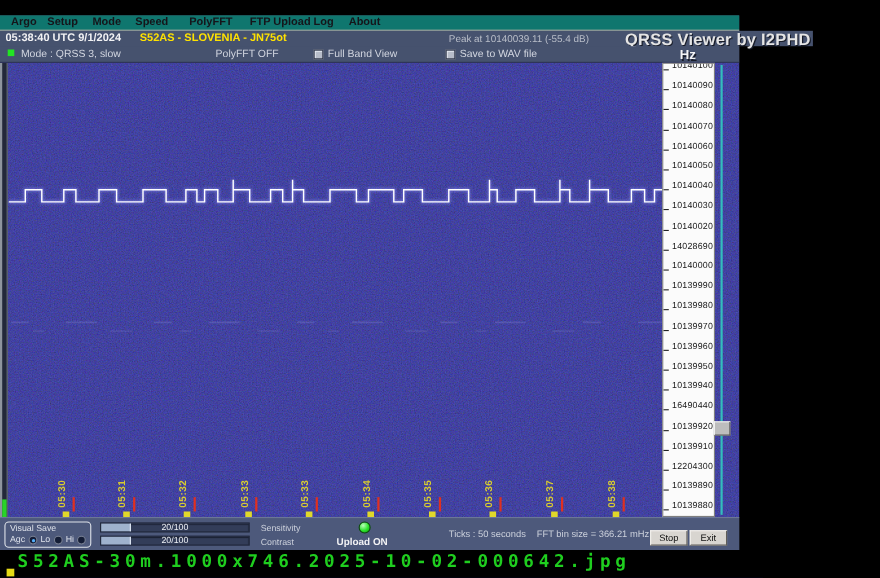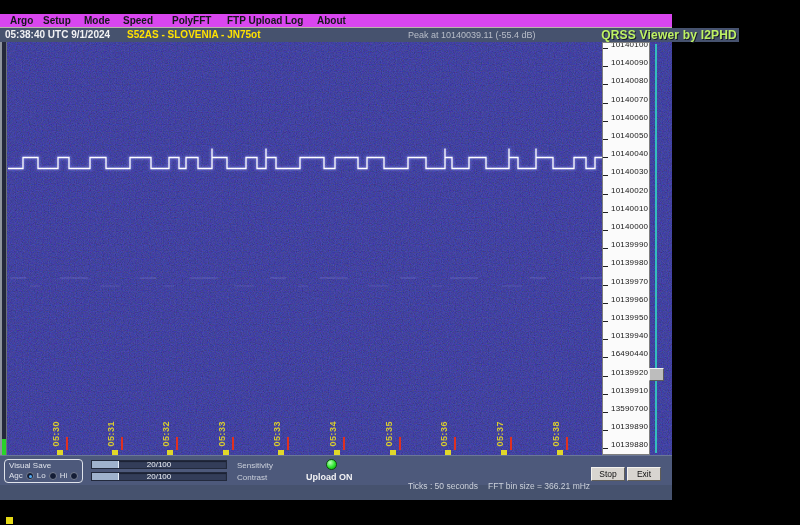--- a/index.html
+++ b/index.html
@@ -4,33 +4,33 @@
 <style>
   * { margin:0; padding:0; box-sizing:border-box; }
   html,body { width:800px; height:525px; background:#000; overflow:hidden;
               font-family:"Liberation Sans", sans-serif; }
   #stage { position:relative; width:800px; height:525px; background:#000; }
 
   
   #appwin { position:absolute; left:0; top:14px; width:672px; height:486px; background:#46526e; }
 
   
-  .menubar { position:relative; width:672px; height:14px; background:#d946ef;
+  .menubar { position:relative; width:672px; height:14px; background:#0f766e;
              border-bottom:1px solid #b9b5aa; }
   .menu-item { position:absolute; top:1px; font-size:10px; font-weight:700; color:#15151a;
                line-height:12px; cursor:default; }
 
   
   .hdr1 { position:relative; width:739px; height:14px; background:#46526e; }
   .hdr2 { position:relative; width:672px; height:15px; background:#46526e;
           border-bottom:1px solid #39445c; }
   .dt      { position:absolute; left:5px; top:1px; font-size:10px; font-weight:700; color:#f2f2f4; }
   .station { position:absolute; left:127px; top:1px; font-size:10px; font-weight:700; color:#ffe200; }
   .peak    { position:absolute; left:408px; top:2px; font-size:9px;  color:#b9bec9; }
-  .apptitle{ position:absolute; right:2px; top:0px; font-size:12px; font-weight:700; color:#bef264;
+  .apptitle{ position:absolute; right:2px; top:0px; font-size:15px; font-weight:700; color:#e5e5e5;
              text-shadow:1px 1px 0 #181c28; letter-spacing:0.2px;text-align:right; }
   .led-sq  { position:absolute; left:7px; top:3px; width:6px; height:6px; background:#22e522; }
   .modetxt { position:absolute; left:19px; top:2px; font-size:9.5px; color:#d2d6e0; }
   .polyfft { position:absolute; left:196px; top:2px; font-size:9.5px; color:#d2d6e0; }
   .chk     { position:absolute; top:3px; width:9px; height:9px; background:#b7bdc9;
              border:1px solid #2e3548; box-shadow:inset 1px 1px 0 #e8ecf2; }
   .chk-lbl { position:absolute; top:2px; font-size:9.5px; color:#d2d6e0; }
   .hz      { position:absolute; left:618px; top:1px; font-size:12px; font-weight:700; color:#f4f4f6;
              text-shadow:1px 1px 0 #181c28; }
 
@@ -81,21 +81,21 @@
             border:1px solid #22293c; box-shadow:inset 0 1px 1px #1a2031; }
   .slider .fill { position:absolute; left:0; top:0; height:100%; width:27px; background:#9fb2cd;
                   border-right:1px solid #e3ecf7; }
   .slider .val { position:absolute; width:100%; text-align:center; top:0px; font-size:8px;
                  color:#eef1f6; line-height:8px; }
   .sl-lbl { position:absolute; left:237px; font-size:8px; color:#ccd1dc; }
   .cap-led { position:absolute; left:326px; top:3px; width:11px; height:11px; border-radius:50%;
              background:radial-gradient(circle at 35% 30%, #baffba, #2ce32c 55%, #0f9a0f);
              border:1px solid #0c4d0c; }
   .cap-lbl { position:absolute; left:306px; top:16px; font-size:9px; font-weight:700; color:#f2f2f4; }
-  .info-txt { position:absolute; top:25px; font-size:8.5px; color:#ccd1dc; }
+  .info-txt { position:absolute; top:9px; font-size:8.5px; color:#ccd1dc; }
   .btn { position:absolute; top:11px; width:34px; height:14px; background:#d8d5d0;
          border:1px solid; border-color:#f4f2ee #5f5d58 #5f5d58 #f4f2ee;
          font-size:8.5px; color:#111; text-align:center; line-height:12px; }
 
   
   .footer-txt { position:absolute; left:16px; top:500px; font-family:"DejaVu Sans Mono", monospace;
                 font-size:16px; font-weight:700; color:#1fce1f; letter-spacing:4.3px;
                 white-space:nowrap; }
   .corner-sq { position:absolute; left:6px; top:517px; width:7px; height:7px; background:#e6da16; }
 </style>
@@ -116,20 +116,30 @@
         <span class="menu-item" style="left: 317px;">About</span>
       </div>
 
     <div class="hdr1">
       <span class="dt">05:38:40 UTC  9/1/2024</span>
       <span class="station">S52AS - SLOVENIA - JN75ot</span>
       <span class="peak">Peak at 10140039.11 (-55.4 dB)</span>
       <span class="apptitle">QRSS Viewer by I2PHD</span>
     </div>
 
+    <div class="hdr2">
+      <span class="led-sq"></span>
+      <span class="modetxt">Mode : QRSS 3, slow</span>
+      <span class="polyfft">PolyFFT OFF</span>
+      <span class="chk" style="left:285px"></span>
+      <span class="chk-lbl" style="left:298px">Full Band View</span>
+      <span class="chk" style="left:405px"></span>
+      <span class="chk-lbl" style="left:418px">Save to WAV file</span>
+      <span class="hz">Hz</span>
+    </div>
 
     <div class="main">
       <svg class="noise-svg" width="672" height="413">
         <defs>
           <filter id="nz" x="0" y="0" width="100%" height="100%">
             <feTurbulence type="fractalNoise" baseFrequency="0.85" numOctaves="2" seed="11" stitchTiles="stitch"></feTurbulence>
             <feColorMatrix type="matrix" values="0.22 0 0 0 0.02
                       0 0.22 0 0 0.02
                       0 0 1.1 0 0.16
                       0 0 0 0 0.62"></feColorMatrix>
@@ -221,21 +231,21 @@
           <div class="freq-row" style="top: 70px;">10140060</div>
           <div class="freq-dash" style="top: 78px;"></div>
           <div class="freq-row" style="top: 88px;">10140050</div>
           <div class="freq-dash" style="top: 96px;"></div>
           <div class="freq-row" style="top: 106px;">10140040</div>
           <div class="freq-dash" style="top: 114px;"></div>
           <div class="freq-row" style="top: 124px;">10140030</div>
           <div class="freq-dash" style="top: 132px;"></div>
           <div class="freq-row" style="top: 143px;">10140020</div>
           <div class="freq-dash" style="top: 151px;"></div>
-          <div class="freq-row" style="top: 161px;">10140010</div>
+          <div class="freq-row" style="top: 161px;">14028690</div>
           <div class="freq-dash" style="top: 169px;"></div>
           <div class="freq-row" style="top: 179px;">10140000</div>
           <div class="freq-dash" style="top: 187px;"></div>
           <div class="freq-row" style="top: 197px;">10139990</div>
           <div class="freq-dash" style="top: 205px;"></div>
           <div class="freq-row" style="top: 215px;">10139980</div>
           <div class="freq-dash" style="top: 223px;"></div>
           <div class="freq-row" style="top: 234px;">10139970</div>
           <div class="freq-dash" style="top: 242px;"></div>
           <div class="freq-row" style="top: 252px;">10139960</div>
@@ -243,21 +253,21 @@
           <div class="freq-row" style="top: 270px;">10139950</div>
           <div class="freq-dash" style="top: 278px;"></div>
           <div class="freq-row" style="top: 288px;">10139940</div>
           <div class="freq-dash" style="top: 296px;"></div>
           <div class="freq-row" style="top: 306px;">16490440</div>
           <div class="freq-dash" style="top: 314px;"></div>
           <div class="freq-row" style="top: 325px;">10139920</div>
           <div class="freq-dash" style="top: 333px;"></div>
           <div class="freq-row" style="top: 343px;">10139910</div>
           <div class="freq-dash" style="top: 351px;"></div>
-          <div class="freq-row" style="top: 361px;">13590700</div>
+          <div class="freq-row" style="top: 361px;">12204300</div>
           <div class="freq-dash" style="top: 369px;"></div>
           <div class="freq-row" style="top: 379px;">10139890</div>
           <div class="freq-dash" style="top: 387px;"></div>
           <div class="freq-row" style="top: 397px;">10139880</div>
           <div class="freq-dash" style="top: 405px;"></div>
         </div>
       <div class="vtrack"></div>
       <div class="vthumb"></div>
     </div>
 
@@ -289,14 +299,15 @@
       <span class="cap-lbl">Upload ON</span>
 
       <span class="info-txt" style="left:408px">Ticks  : 50 seconds</span>
       <span class="info-txt" style="left:488px">FFT bin size = 366.21 mHz</span>
 
       <div class="btn" style="left:591px">Stop</div>
       <div class="btn" style="left:627px">Exit</div>
     </div>
   </div>
 
+  <div class="footer-txt">S52AS-30m.1000x746.2025-10-02-000642.jpg</div>
   <div class="corner-sq"></div>
 </div>
 
 </body></html>

